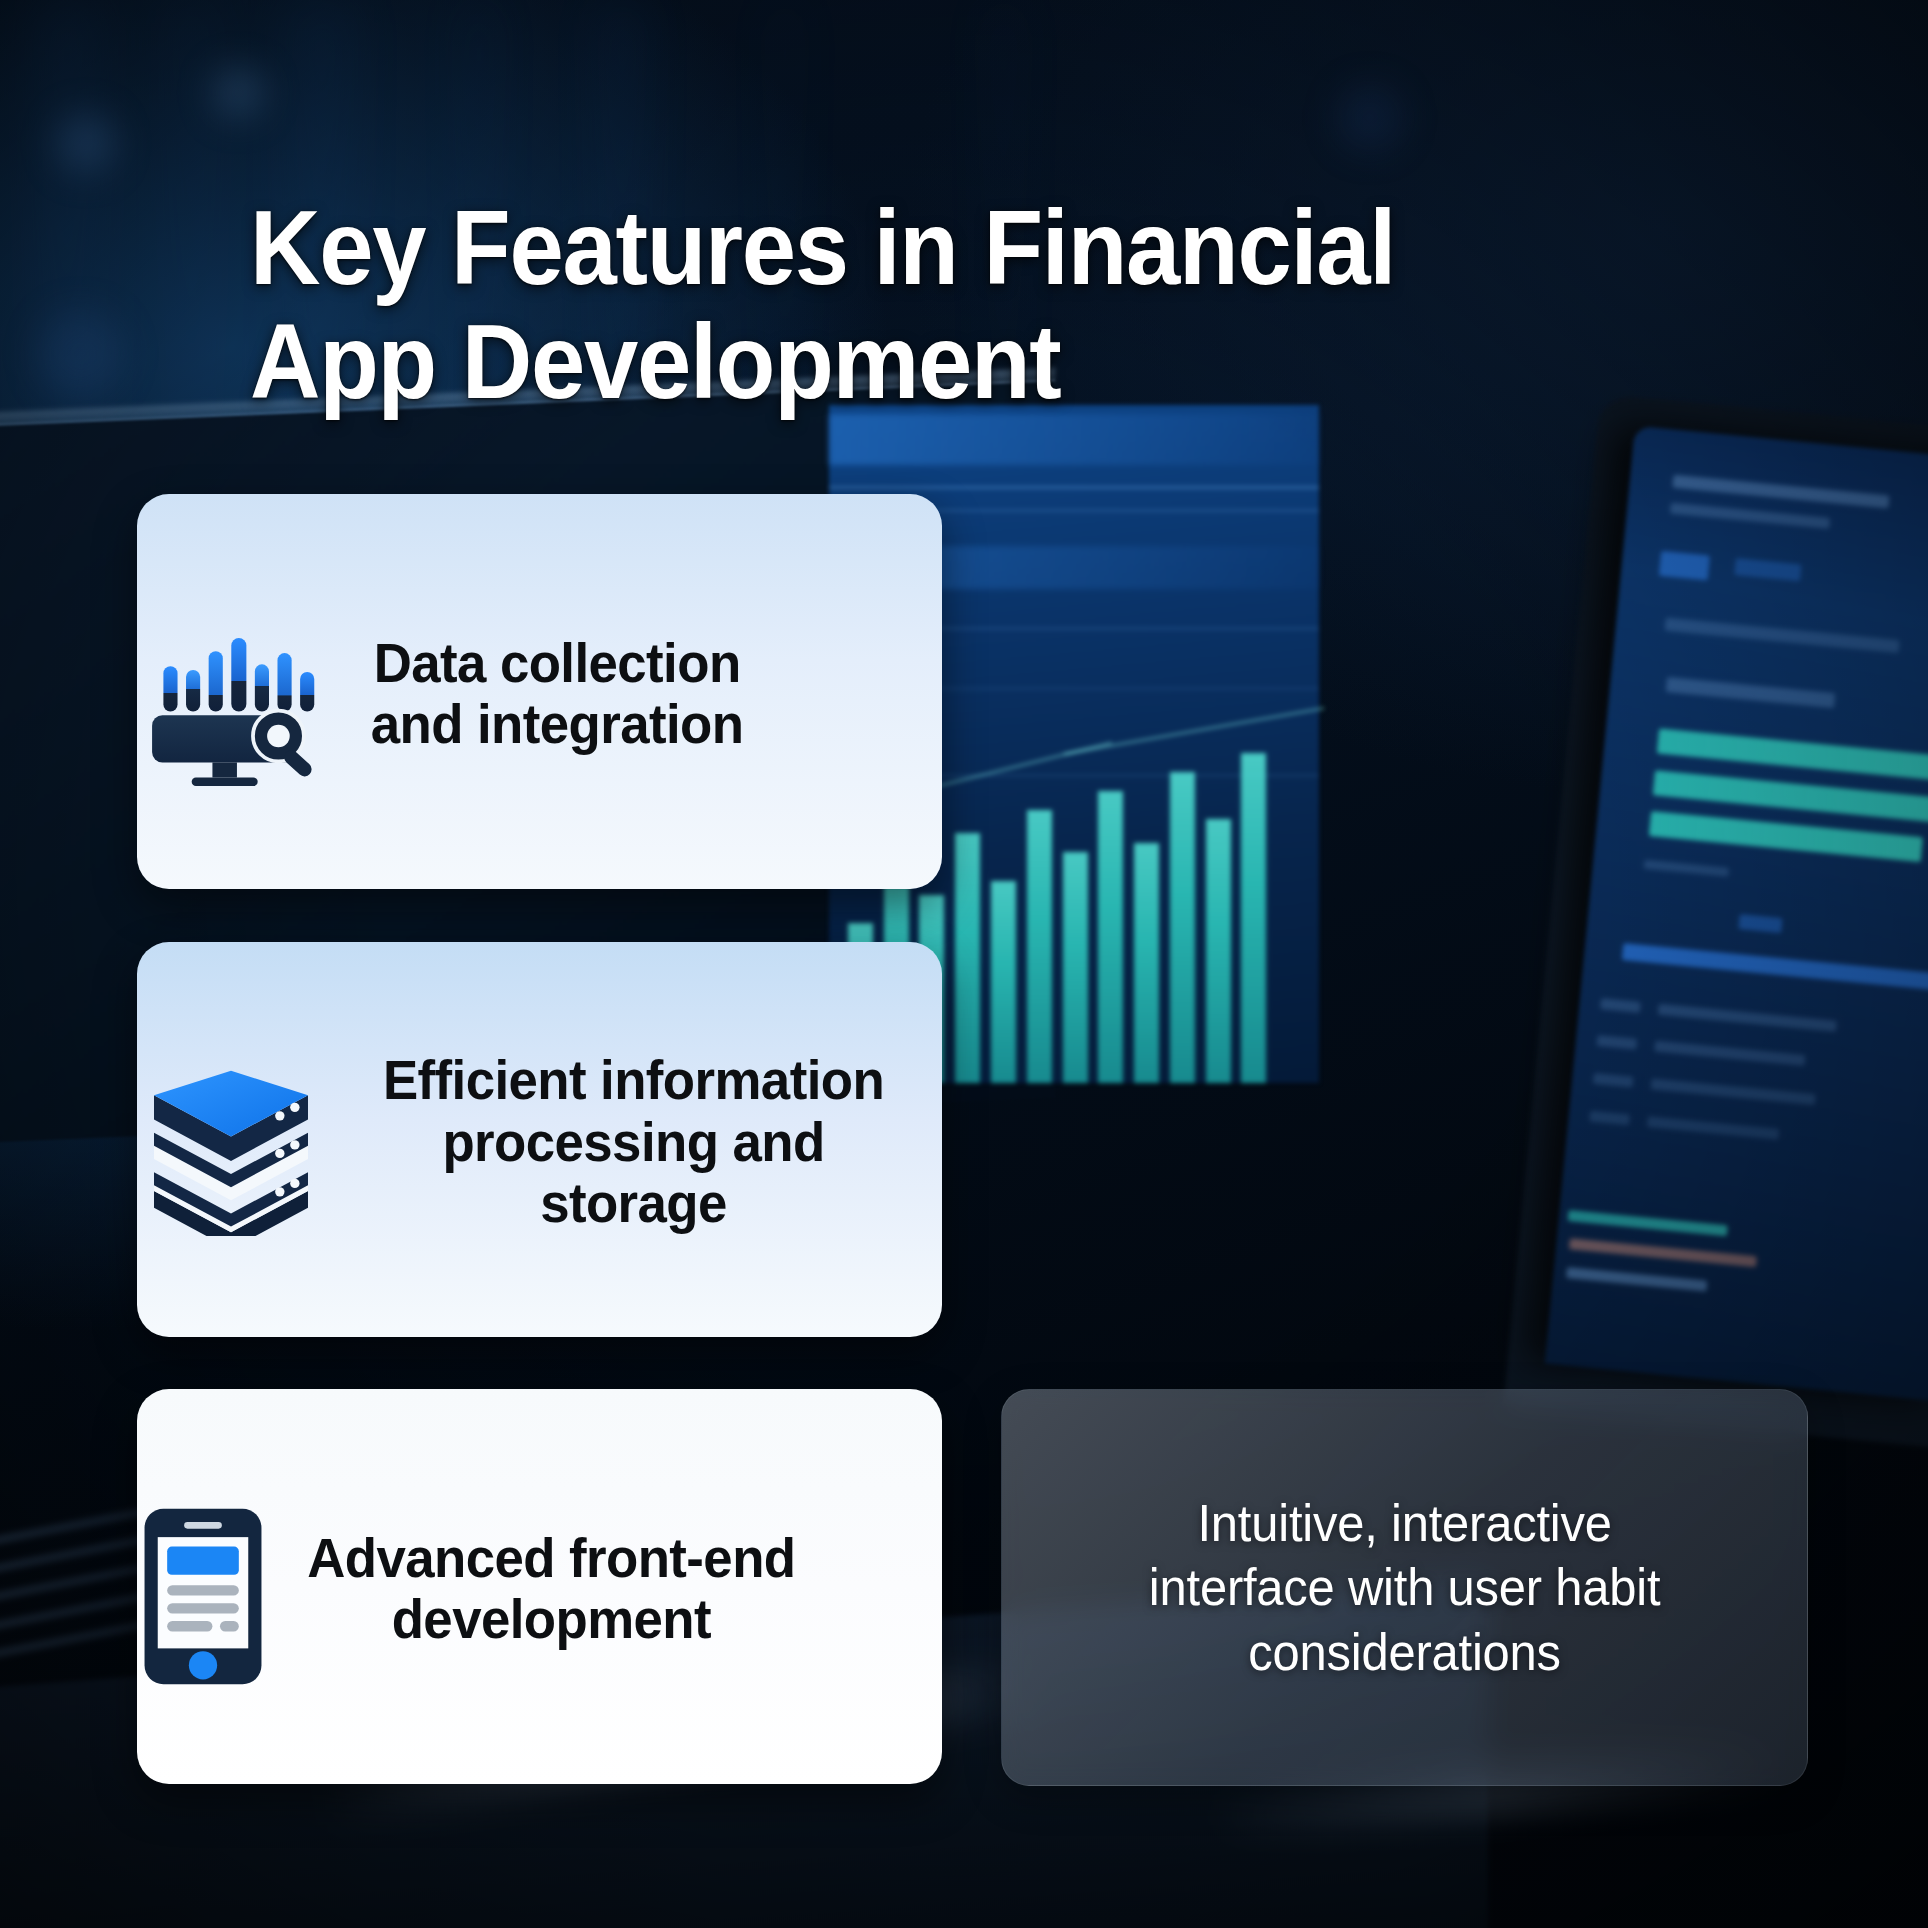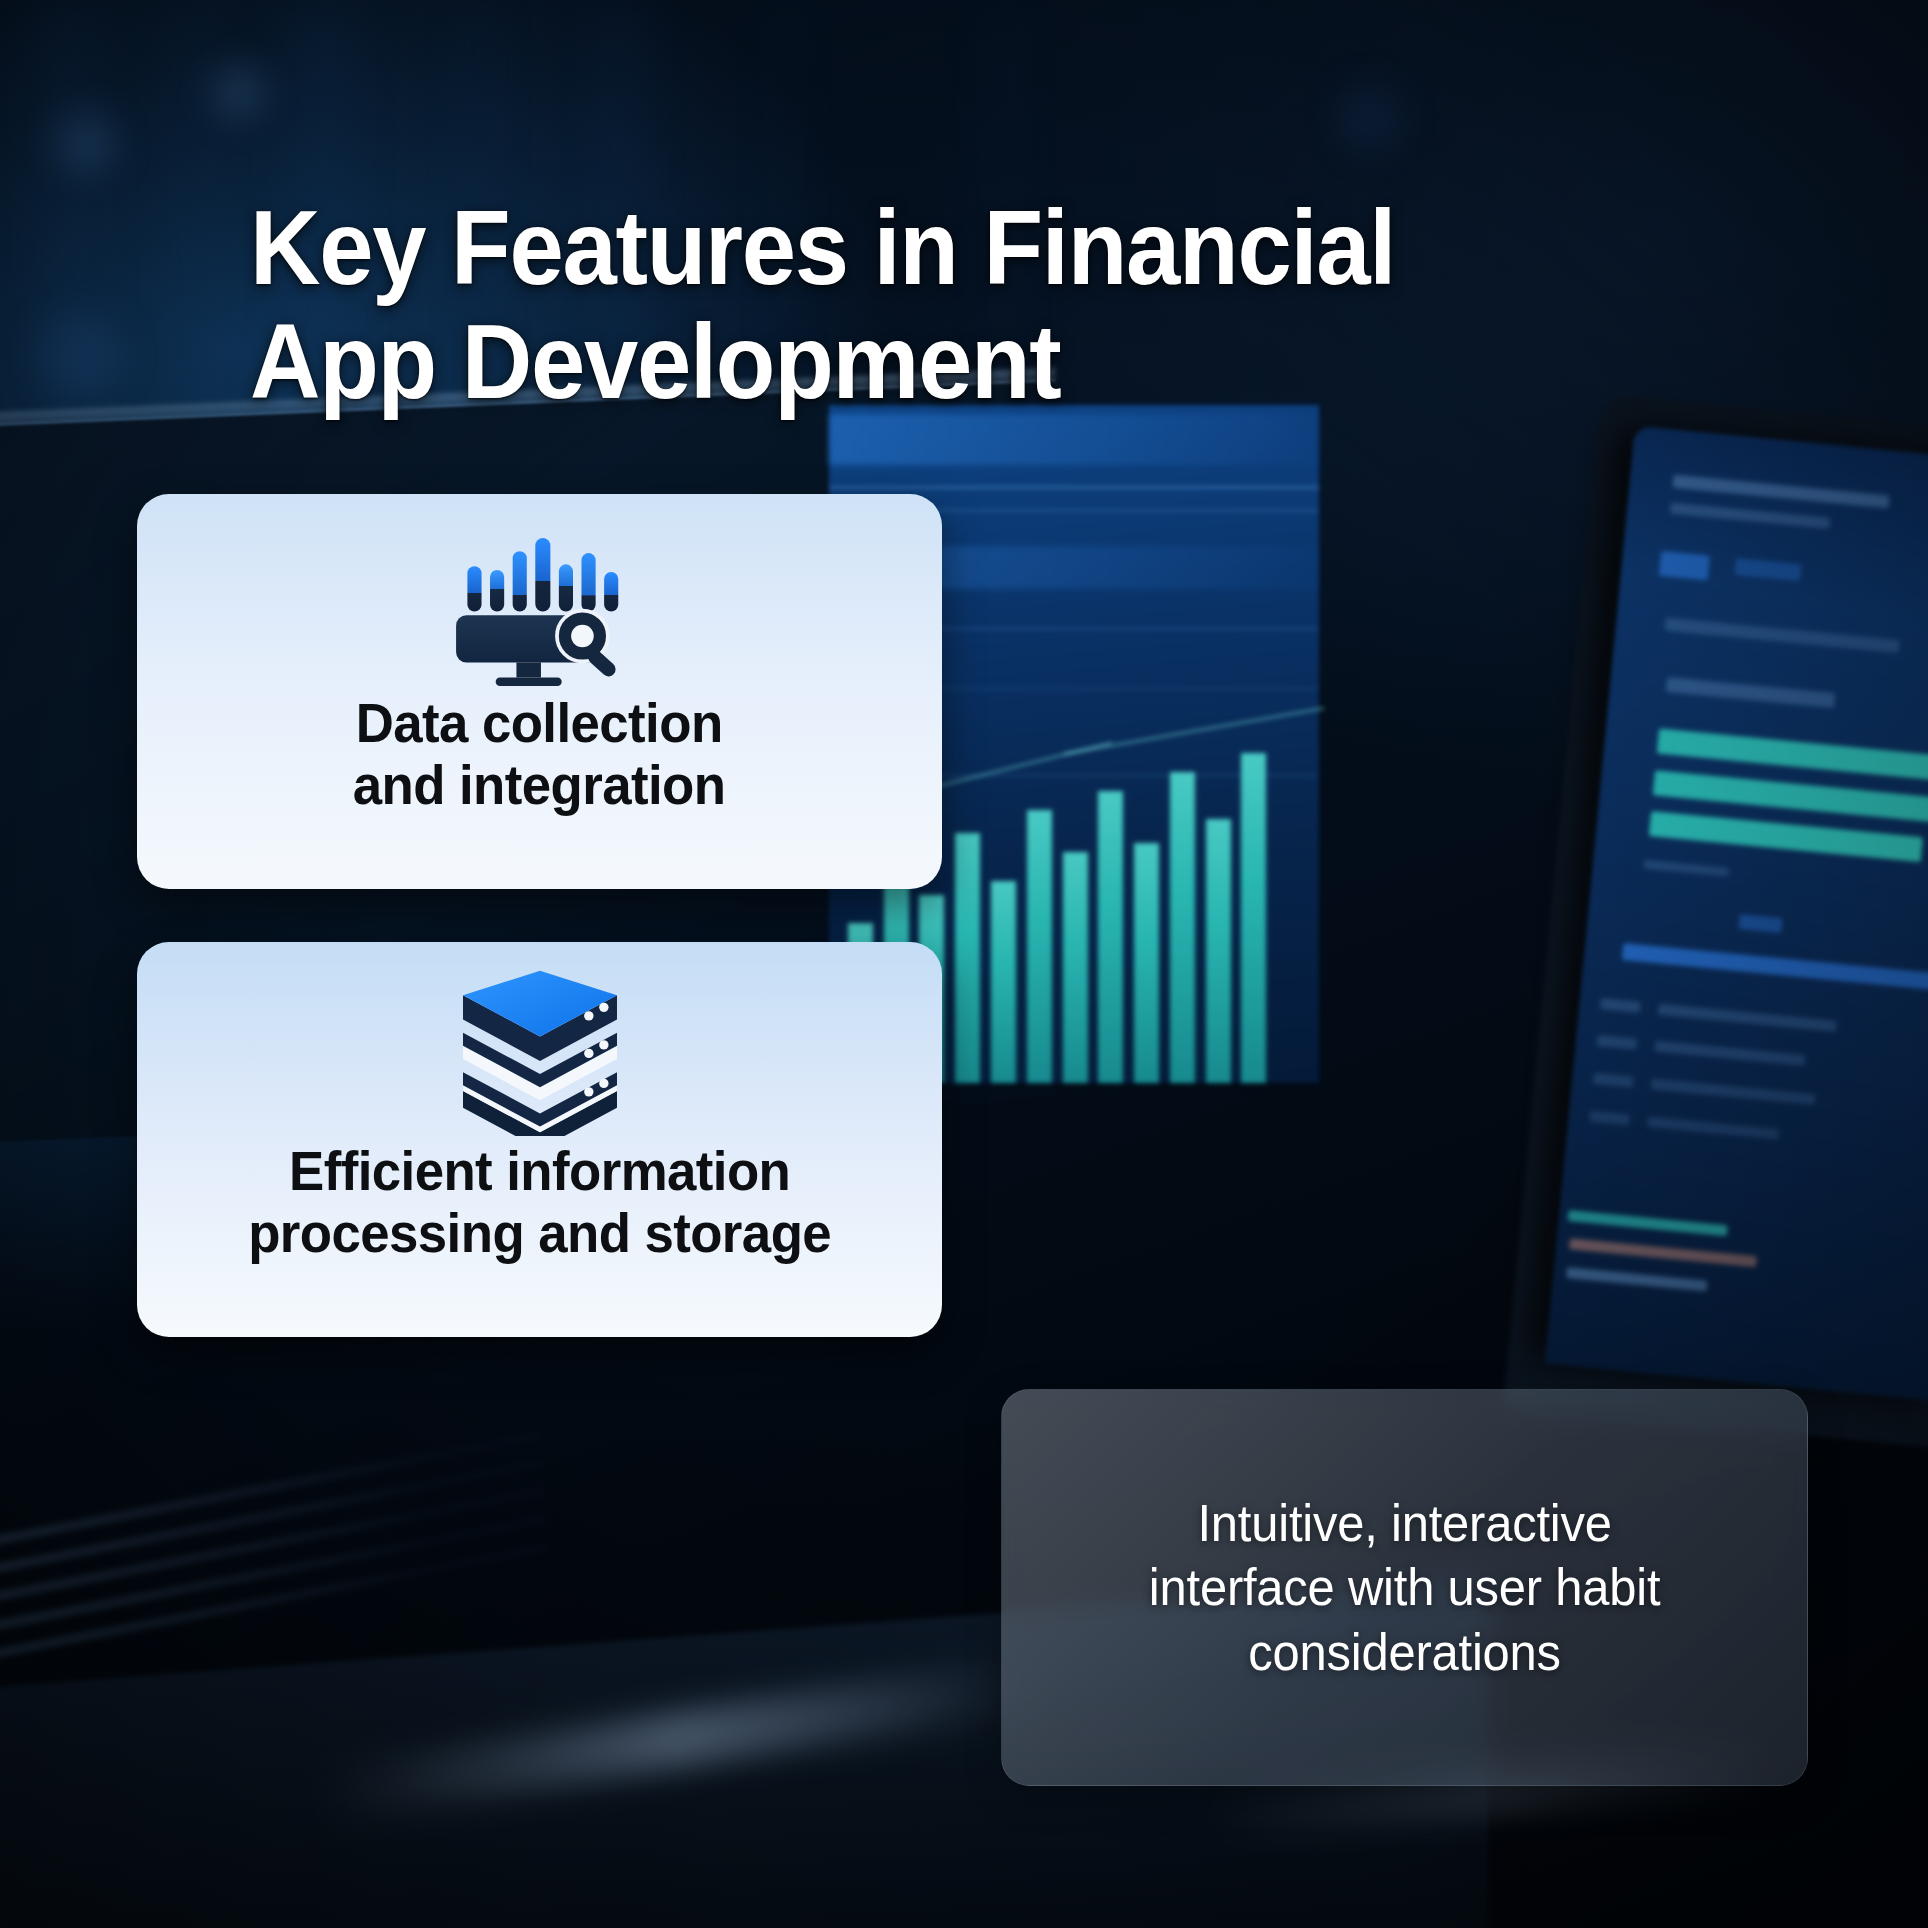--- a/index.html
+++ b/index.html
@@ -185,21 +185,21 @@
   
   .card {
     position: absolute;
     left: 137px;
     top: 0;
     width: 805px;
     height: 100%;
     border-radius: 32px;
     box-shadow: 0 17px 43px rgba(0,0,0,.48);
     display: flex;
-    flex-direction: column;
+    flex-direction: row;
     align-items: center;
     justify-content: flex-start;
     overflow: hidden;
   }
   .card-1 { background: linear-gradient(to bottom, #cfe2f6 0%, #e4eefb 42%, #f5f9fd 100%); }
   .card-2 { background: linear-gradient(to bottom, #c4ddf5 0%, #dfeafa 45%, #f6fafd 100%); }
   .card-3 { background: linear-gradient(to bottom, #f7fafc 0%, #fbfcfe 50%, #ffffff 100%); }
 
   .card-icon {
     margin-top: 24.5px;
@@ -437,20 +437,43 @@
             </svg>
           </div>
           <div class="card-label">Efficient information
 processing and storage</div>
         </div>
 
       </div>
 
       <div class="row row-3">
 
+        <div class="card card-3">
+          <div class="card-icon">
+            <svg width="132" height="184" viewBox="0 0 140 195" aria-hidden="true">
+
+              <rect x="8" y="4" width="124" height="186" rx="20" fill="#13263f"></rect>
+
+              <rect x="50" y="18" width="40" height="7" rx="3.5" fill="#cfd8e2"></rect>
+
+              <rect x="22" y="34" width="96" height="118" fill="#fbfdff"></rect>
+
+              <rect x="32" y="44" width="76" height="30" rx="5" fill="#1b86f5"></rect>
+
+              <rect x="32" y="85" width="76" height="11" rx="5.5" fill="#aab3bd"></rect>
+              <rect x="32" y="104" width="76" height="11" rx="5.5" fill="#aab3bd"></rect>
+              <rect x="32" y="123" width="48" height="11" rx="5.5" fill="#aab3bd"></rect>
+              <rect x="88" y="123" width="20" height="11" rx="5.5" fill="#aab3bd"></rect>
+
+              <circle cx="70" cy="170" r="15" fill="#1b86f5"></circle>
+            </svg>
+          </div>
+          <div class="card-label">Advanced front-end
+development</div>
+        </div>
 
         <div class="panel">
           <div class="panel-text">Intuitive, interactive
 interface with user habit
 considerations</div>
         </div>
       </div>
 
     </div>
   </div>

